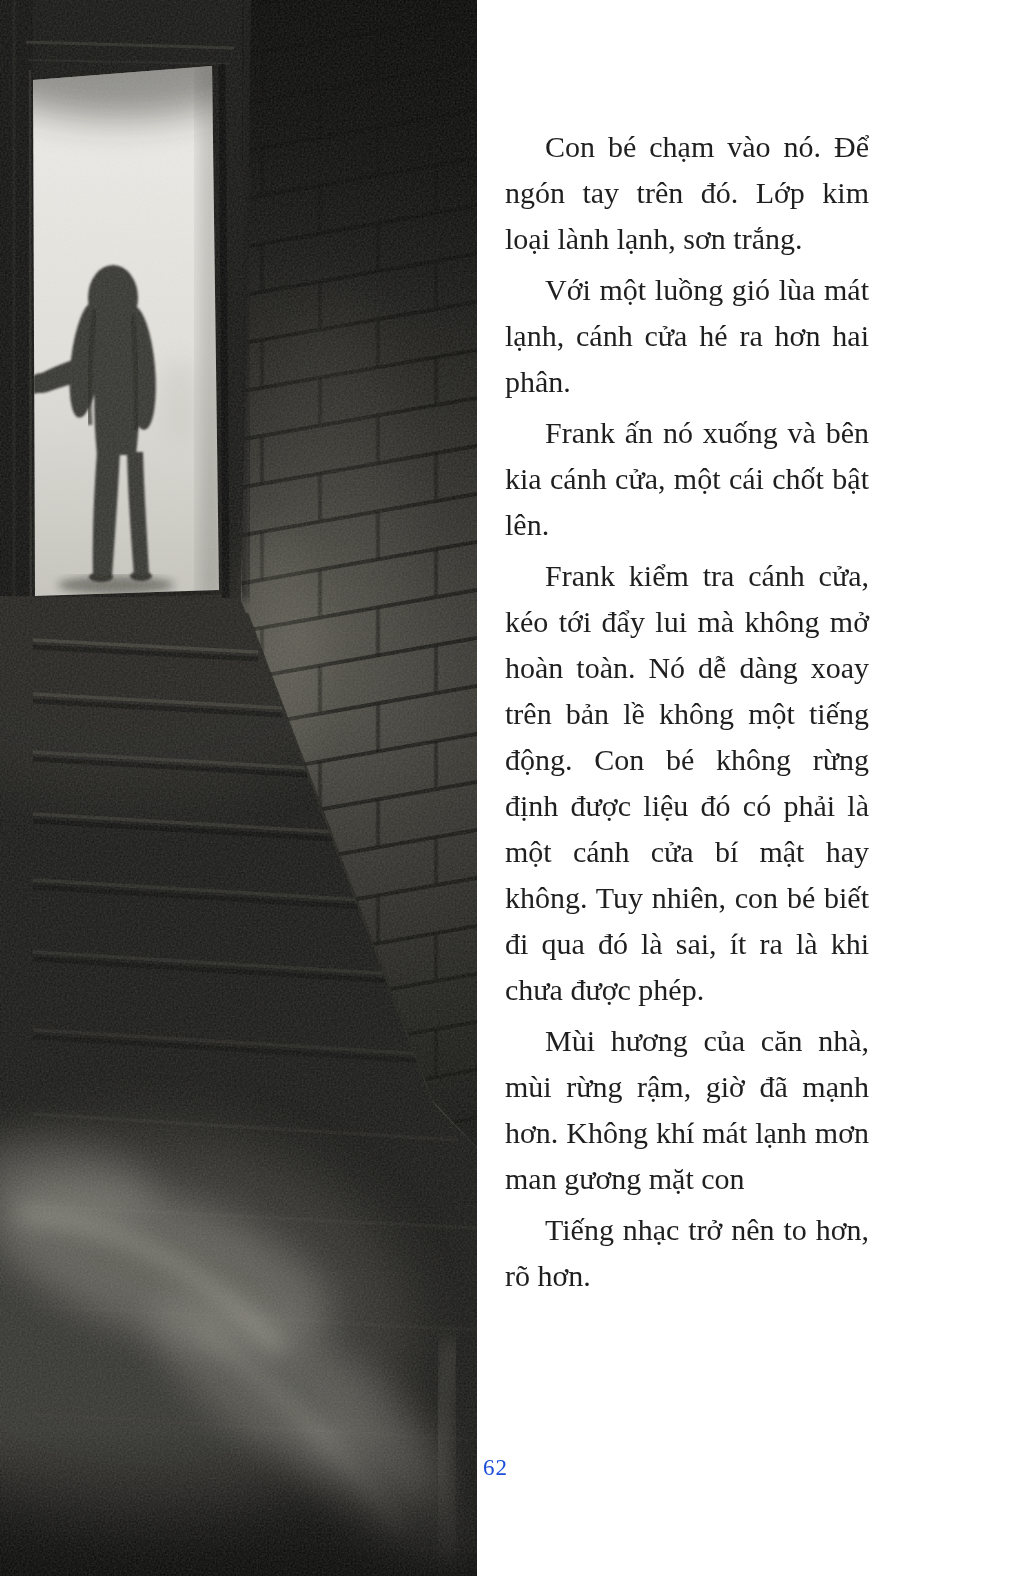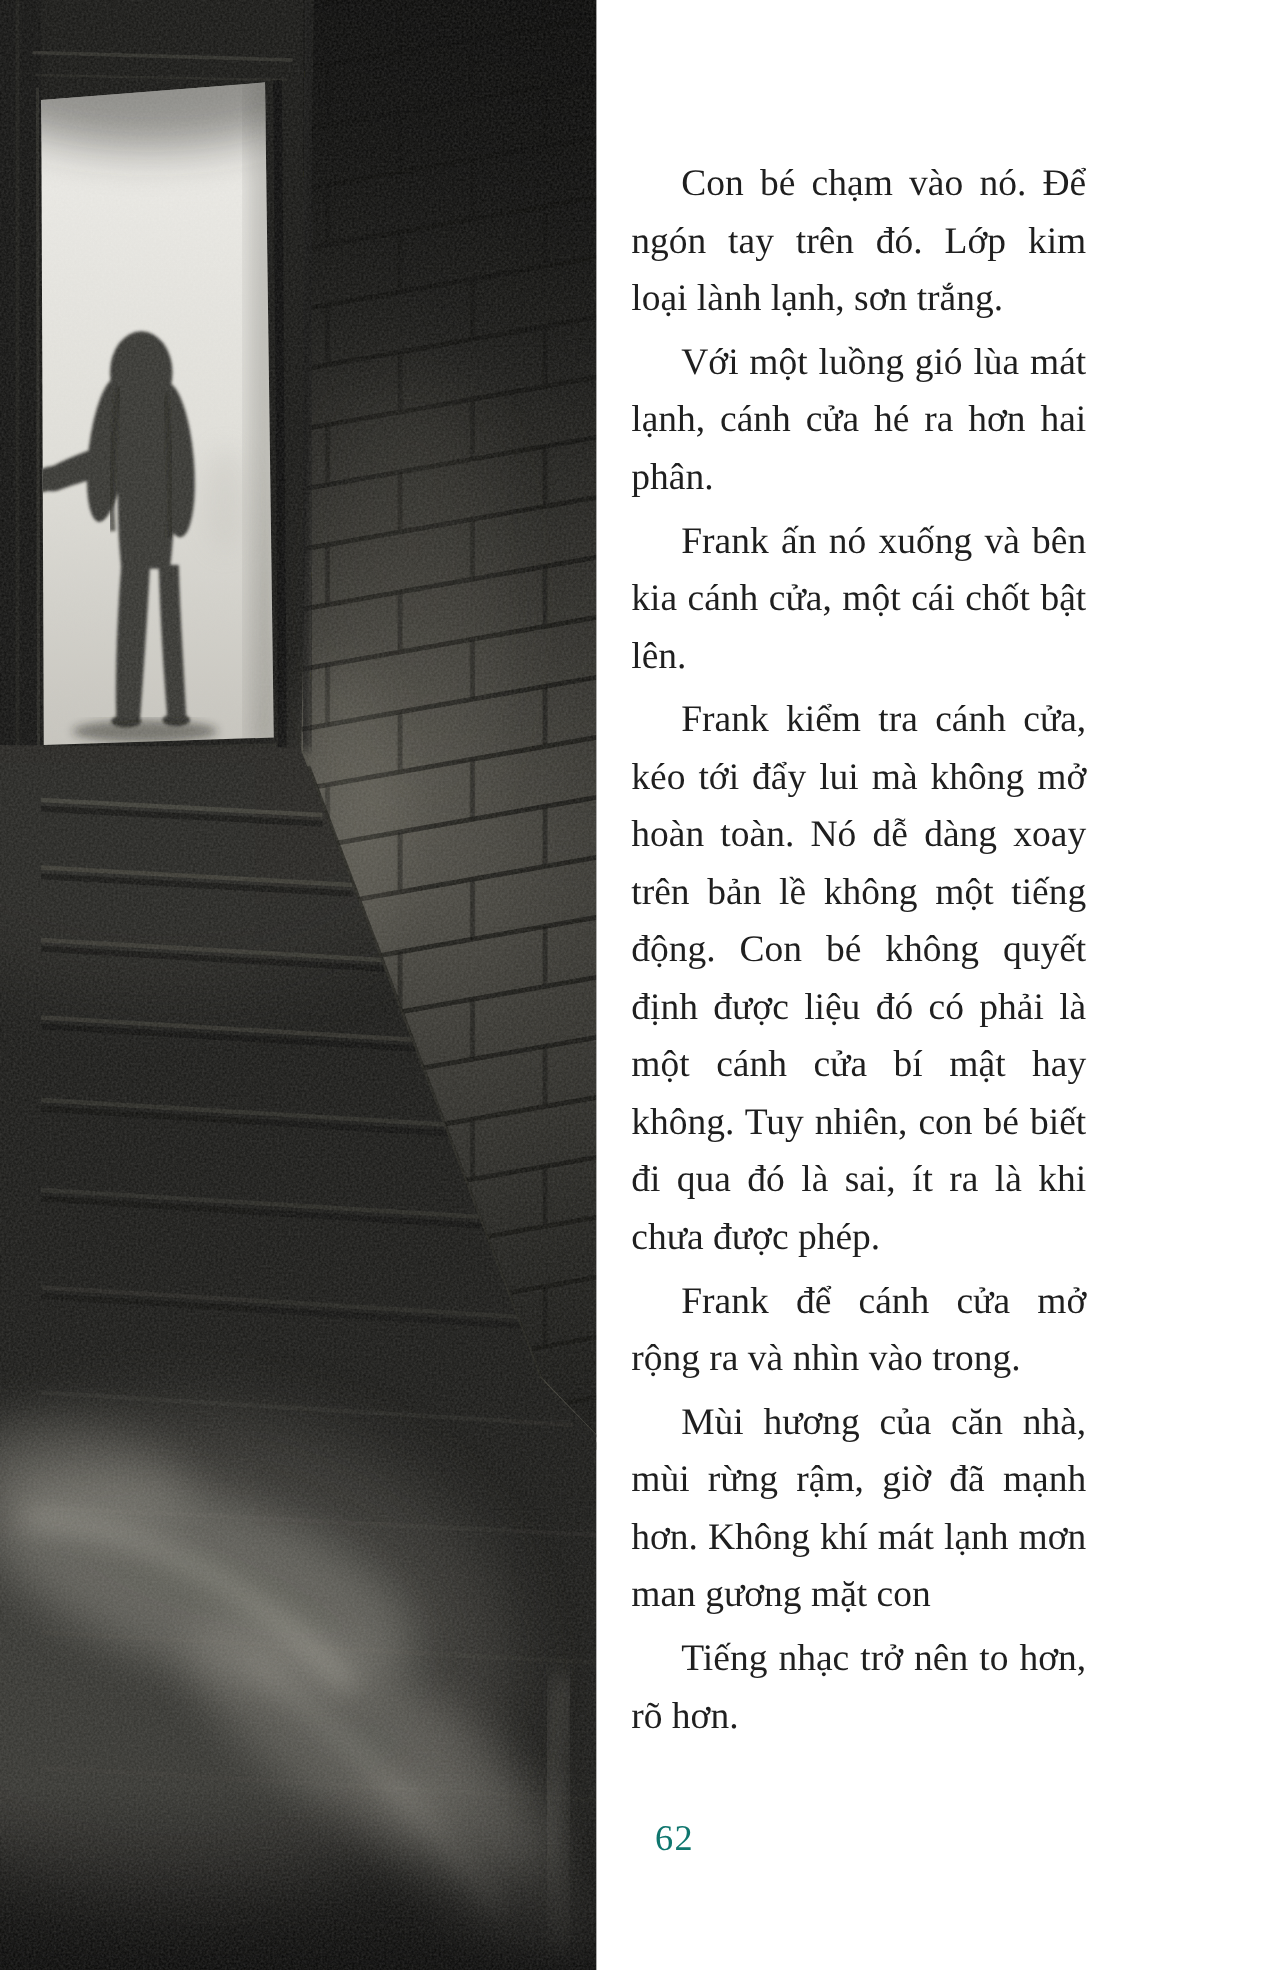--- a/index.html
+++ b/index.html
@@ -15,22 +15,22 @@
     background:#131311;
   }
   .art svg{display:block;}
   .text-col{
     position:absolute;left:505px;top:124px;width:380px;
     font-size:30px;line-height:46px;color:#1f1f1f;
     text-align:justify;
   }
   .text-col p{margin:0 16px 5px 0;text-indent:40px;}
   .page-number{
-    position:absolute;left:524px;top:1455px;
-    font-size:29px;color:#0f766e;letter-spacing:1px;
+    position:absolute;left:483px;top:1455px;
+    font-size:23px;color:#1d4ed8;letter-spacing:1px;
   }
 </style>
 </head>
 <body>
 
 <div class="page">
 
   <div class="art">
     <svg width="477" height="1576" viewBox="0 0 477 1576" xmlns="http://www.w3.org/2000/svg">
       <defs>
@@ -178,21 +178,20 @@
       <rect x="0" y="1430" width="477" height="146" fill="url(#bottomFade)"></rect>
 
       <rect width="477" height="1576" filter="url(#grain)" opacity="0.4"></rect>
     </svg>
   </div>
 
   <main class="text-col">
     <p>Con bé chạm vào nó. Để ngón tay trên đó. Lớp kim loại lành lạnh, sơn trắng.</p>
     <p>Với một luồng gió lùa mát lạnh, cánh cửa hé ra hơn hai phân.</p>
     <p>Frank ấn nó xuống và bên kia cánh cửa, một cái chốt bật lên.</p>
-    <p>Frank kiểm tra cánh cửa, kéo tới đẩy lui mà không mở hoàn toàn. Nó dễ dàng xoay trên bản lề không một tiếng động. Con bé không quyết định được liệu đó có phải là một cánh cửa bí mật hay không. Tuy nhiên, con bé biết đi qua đó là sai, ít ra là khi chưa được phép.</p>
-    <p>Frank để cánh cửa mở rộng ra và nhìn vào trong.</p>
+    <p>Frank kiểm tra cánh cửa, kéo tới đẩy lui mà không mở hoàn toàn. Nó dễ dàng xoay trên bản lề không một tiếng động. Con bé không rừng định được liệu đó có phải là một cánh cửa bí mật hay không. Tuy nhiên, con bé biết đi qua đó là sai, ít ra là khi chưa được phép.</p>
     <p>Mùi hương của căn nhà, mùi rừng rậm, giờ đã mạnh hơn. Không khí mát lạnh mơn man gương mặt con</p>
     <p>Tiếng nhạc trở nên to hơn, rõ hơn.</p>
   </main>
 
   <div class="page-number">62</div>
 
 </div>
 
 </body></html>

